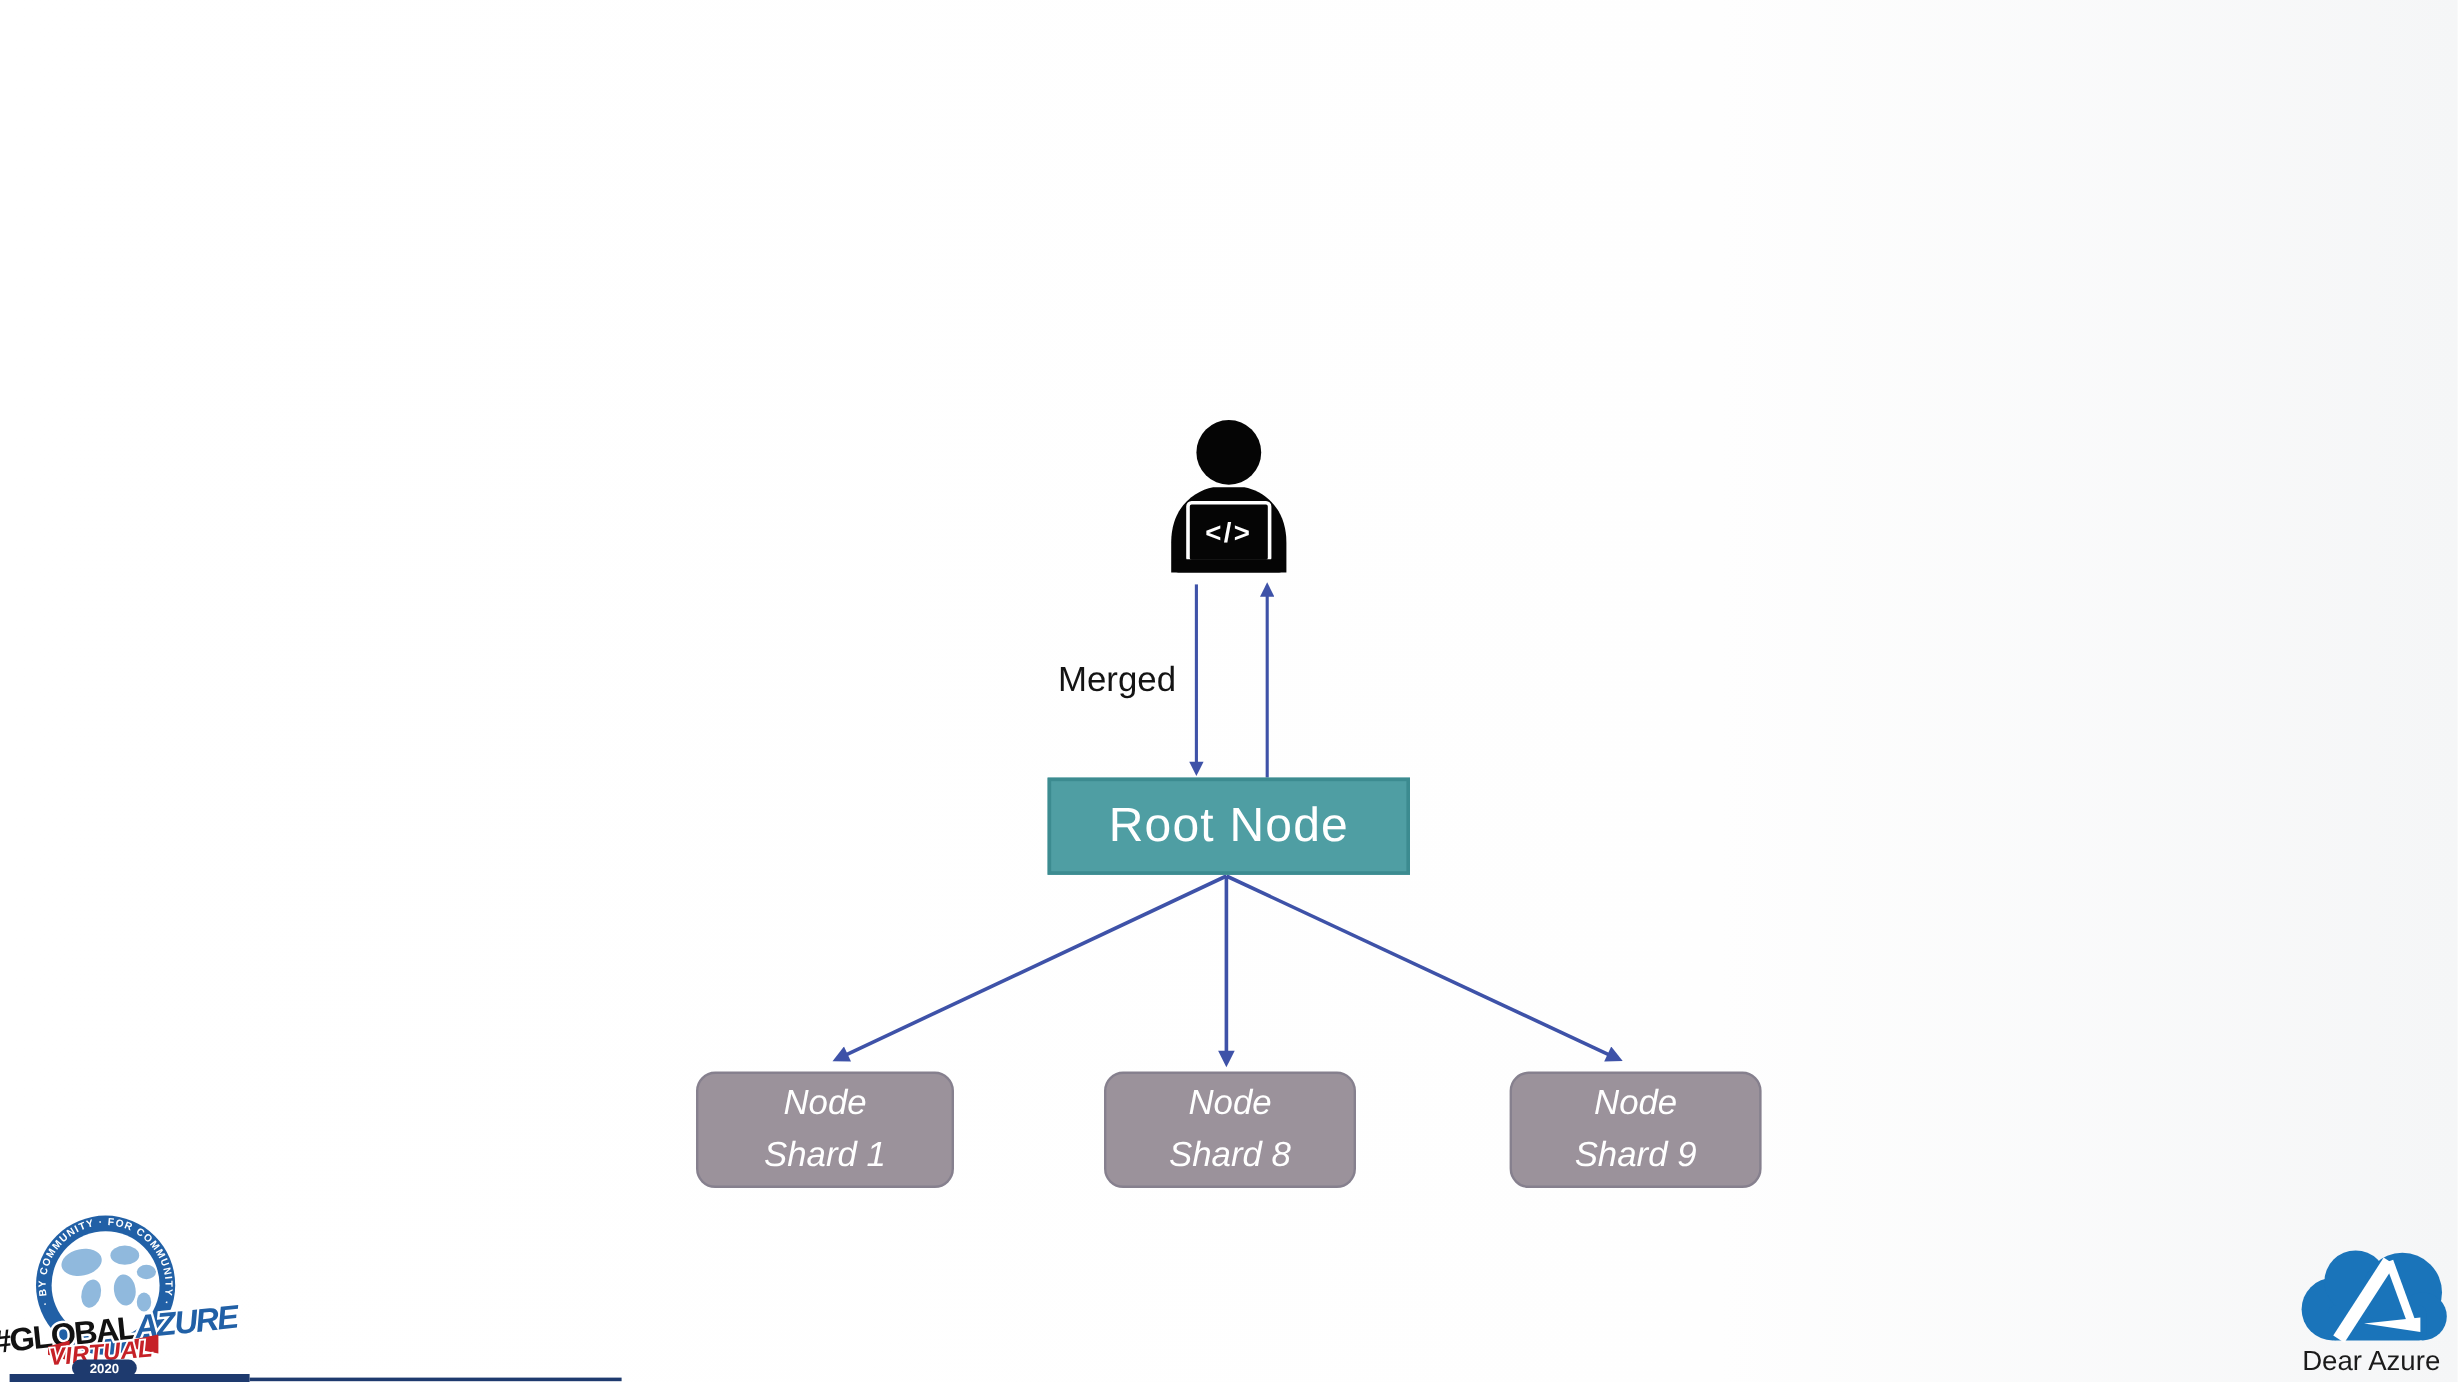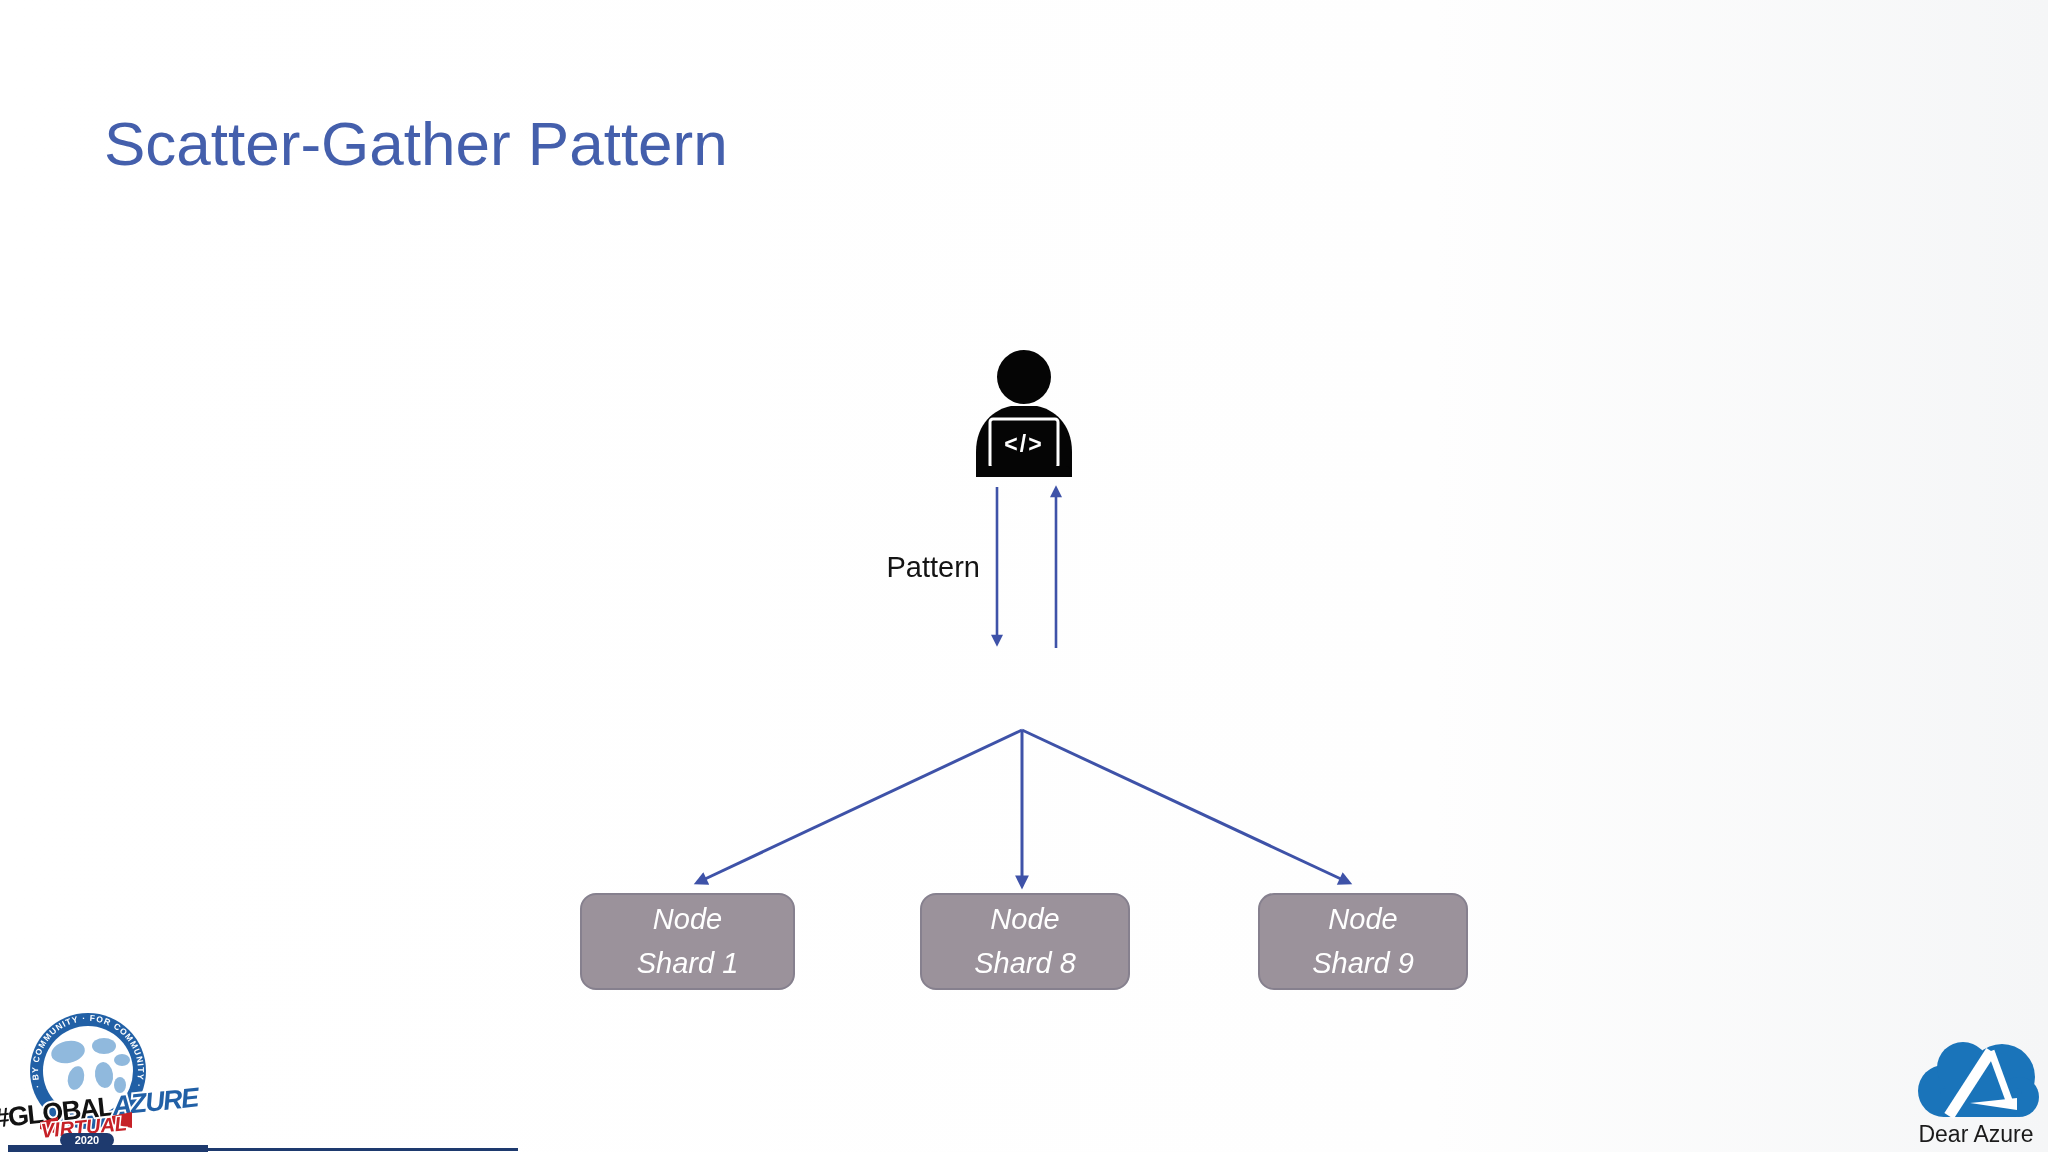--- a/index.html
+++ b/index.html
@@ -43,21 +43,20 @@
   .shard-3{left:1258px;width:210px;}
 
   .footer-strip-a{position:absolute;left:8px;top:1145px;width:200px;height:7px;background:#1e3a6e;}
   .footer-strip-b{position:absolute;left:208px;top:1148px;width:310px;height:3px;background:#1e3a6e;}
 </style>
 </head>
 <body>
 
 <div class="slide">
 
-  <h1 class="title">Scatter-Gather Pattern</h1>
 
   <svg class="layer" viewBox="0 0 2048 1152">
     <defs>
       <marker id="ah" viewBox="0 0 10 10" refX="1" refY="5" markerWidth="5" markerHeight="4.6" orient="auto" markerUnits="strokeWidth">
         <path d="M0,0 L10,5 L0,10 Z" fill="#3e52a8"></path>
       </marker>
     </defs>
     <path d="M997 487 L997 636" stroke="#3e52a8" stroke-width="2.6" fill="none" marker-end="url(#ah)"></path>
     <path d="M1056 648 L1056 496" stroke="#3e52a8" stroke-width="2.6" fill="none" marker-end="url(#ah)"></path>
     <path d="M1022 730 L705 879" stroke="#3e52a8" stroke-width="3" fill="none" marker-end="url(#ah)"></path>
@@ -66,22 +65,23 @@
   </svg>
 
   <svg class="layer" viewBox="0 0 2048 1152">
     <circle cx="1024" cy="377" r="27" fill="#050505"></circle>
     <path fill="#050505" d="M 976 477 L 976 452 C 976 423 995 409 1011 406 L 1037 406 C 1053 409 1072 423 1072 452 L 1072 477 Z"></path>
     <rect x="990" y="419" width="68" height="49" rx="3" fill="#050505" stroke="#ffffff" stroke-width="3"></rect>
     <text x="1024" y="452" text-anchor="middle" font-size="23" font-weight="bold" letter-spacing="2" fill="#ffffff" font-family="Liberation Sans, sans-serif">&lt;/&gt;</text>
     <rect x="977" y="466" width="94" height="11" rx="5" fill="#050505"></rect>
   </svg>
 
-  <div class="label request">Pattern</div>
+  <div class="label request">Merged</div>
 
+  <div class="root-node">Root Node</div>
 
   <div class="shard shard-1">
     <div>Node</div>
     <div>Shard 1</div>
   </div>
   <div class="shard shard-2">
     <div>Node</div>
     <div>Shard 8</div>
   </div>
   <div class="shard shard-3">

